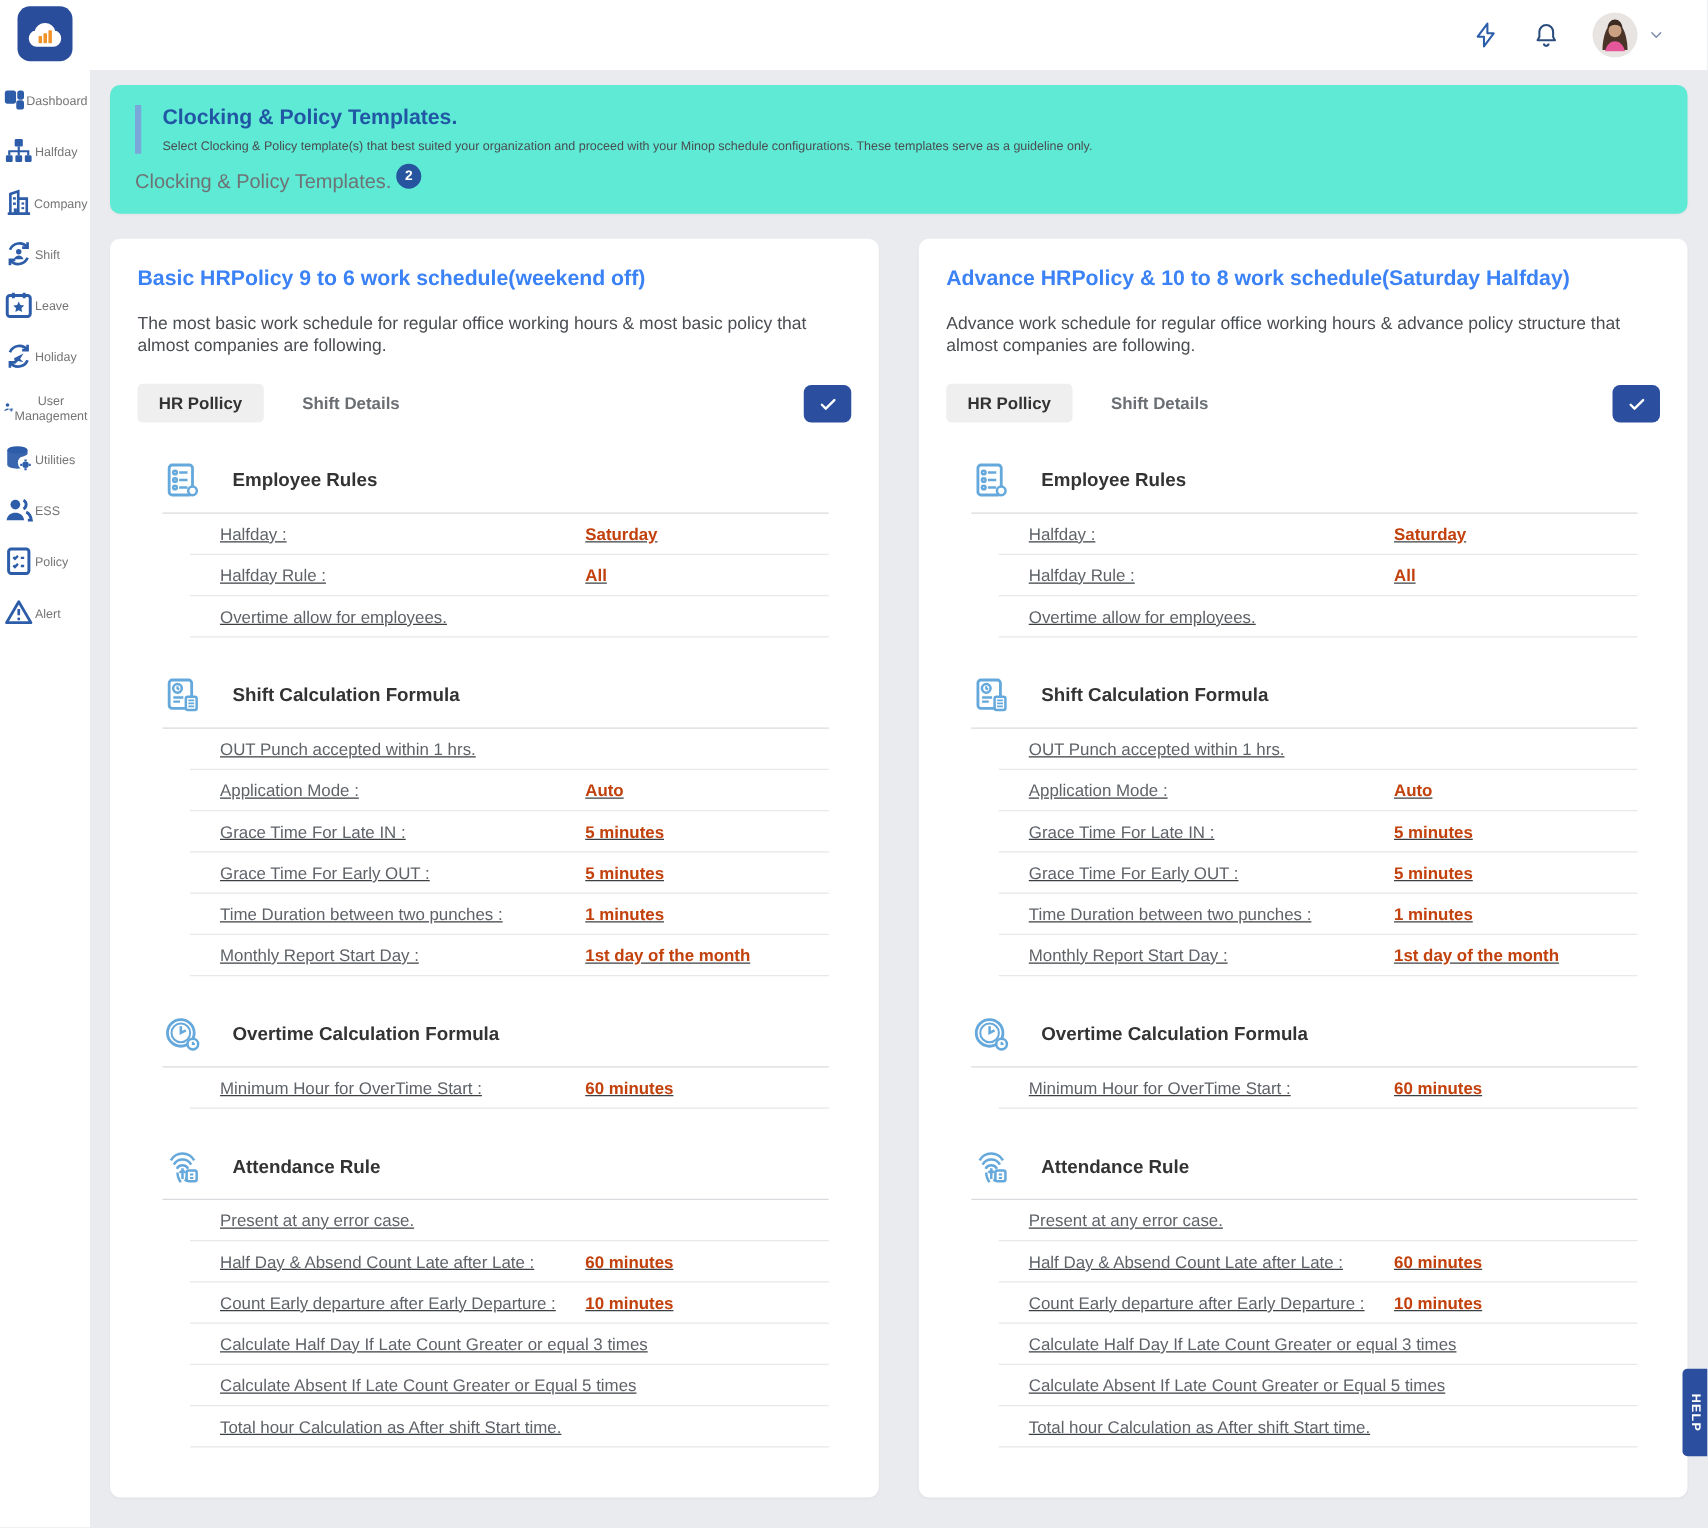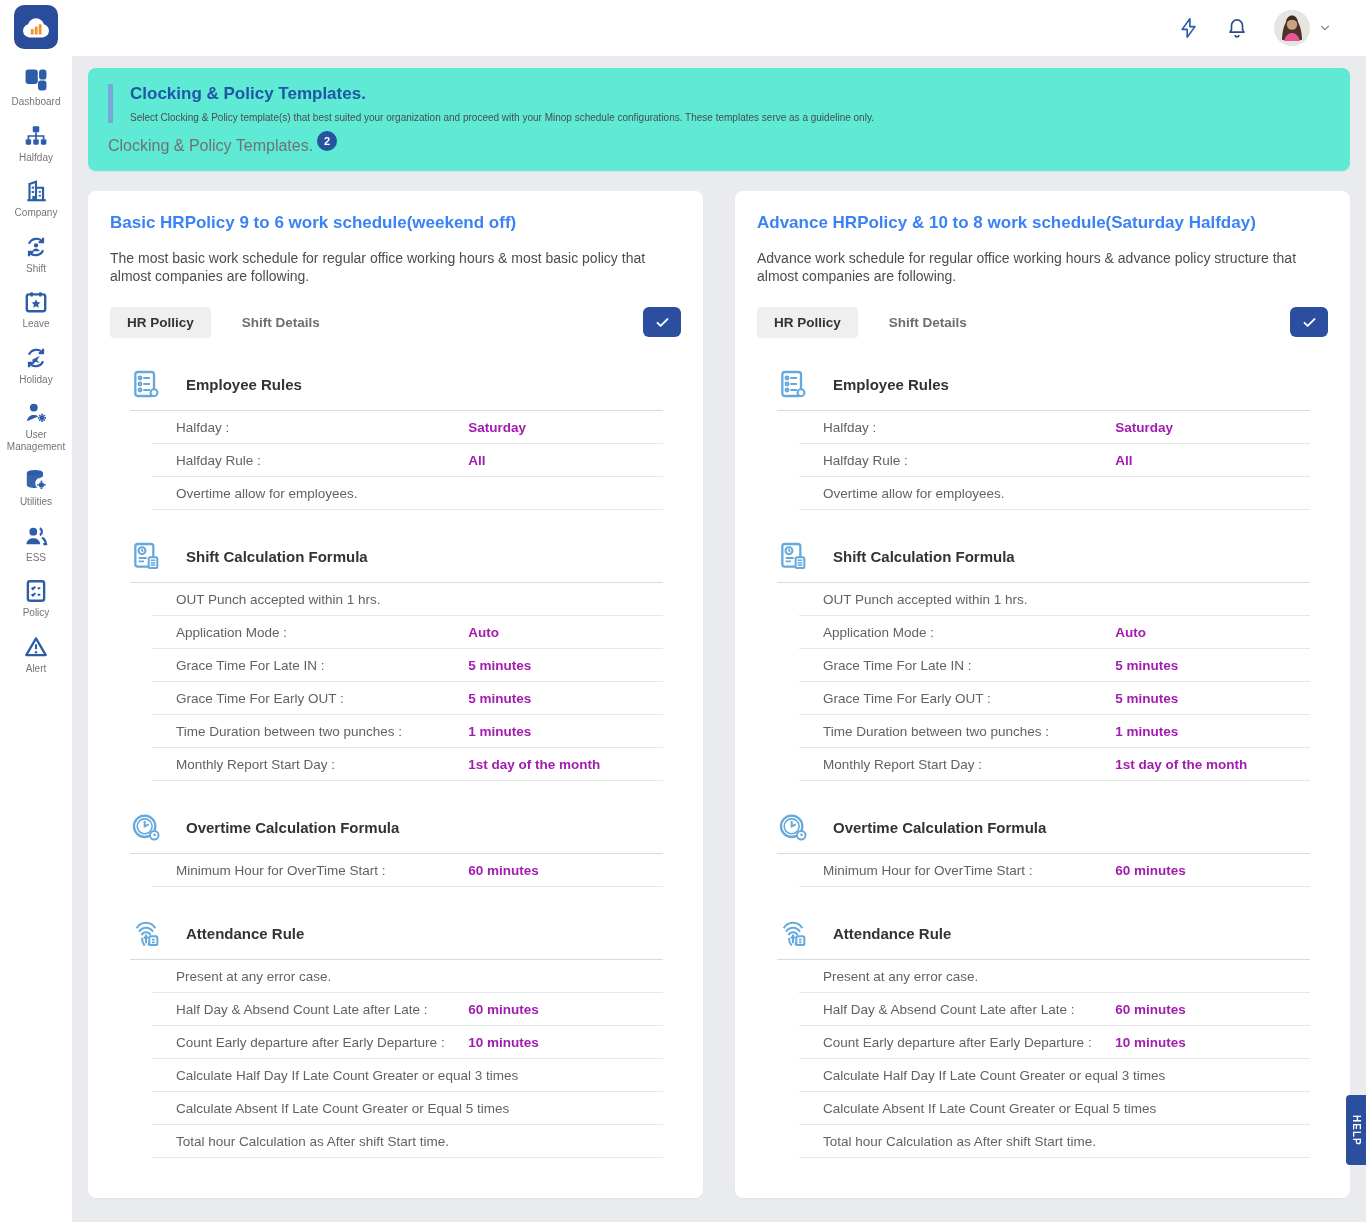--- a/index.html
+++ b/index.html
@@ -19,21 +19,21 @@
     width:72px; background:#ffffff; flex:0 0 72px;
     display:flex; flex-direction:column; align-items:center;
     min-height:1222px;
   }
   .logo-tile {
     width:44px; height:44px; border-radius:10px; background:#2a4d9b;
     margin:5px 0 10px 0; display:flex; align-items:center; justify-content:center;
     cursor:pointer;
   }
   .nav-item {
-    display:flex; flex-direction:column; align-items:center;
+    display:flex; flex-direction:row; align-items:center;
     padding:8px 2px 7px 2px; width:72px; cursor:pointer; text-align:center;
   }
   .nav-item .nav-icon { width:26px; height:26px; display:block; }
   .nav-item .nav-label {
     font-size:10px; color:#757575; margin-top:3px; line-height:1.15;
   }
 
   
   .main { flex:1; display:flex; flex-direction:column; }
   .topbar {
@@ -64,48 +64,48 @@
   }
 
   
   .cards-row { display:flex; gap:32px; align-items:stretch; }
   .tpl-card {
     flex:1 1 0; background:#fff; border-radius:8px;
     box-shadow:0 1px 2px rgba(0,0,0,0.04); padding:22px 22px 40px 22px;
   }
   .tpl-title { font-size:17px; font-weight:600; color:#3b82f6; }
   .tpl-desc { font-size:14px; color:#4a4d51; line-height:1.3; margin-top:16px; }
-  .tab-row { display:flex; align-items:flex-start; margin-top:22px; }
+  .tab-row { display:flex; align-items:flex-end; margin-top:22px; }
   .tab {
     font-size:13.5px; font-weight:700; padding:8px 17px; border-radius:4px;
     color:#6b6f73; cursor:pointer;
   }
   .tab.active { background:#efefef; color:#333; }
   .tab + .tab { margin-left:14px; }
   .check-btn {
     margin-left:auto; width:38px; height:30px; border:none; border-radius:6px;
     background:#2b4f9e; display:flex; align-items:center; justify-content:center;
     cursor:pointer;
   }
   .check-btn svg { width:15px; height:15px; }
 
   .section { margin:30px 0 0 20px; padding-right:18px; }
   .section-header {
     display:flex; align-items:center; gap:24px; padding-bottom:10px;
     border-bottom:1px solid #d8dadd;
   }
   .section-icon { width:32px; height:32px; flex:0 0 32px; display:block; }
   .section-title { font-size:15px; font-weight:700; color:#333; }
-  .rows { margin-left:22px; }
+  .rows { margin-left:22px;text-decoration:underline; }
   .rule-row {
     display:flex; align-items:center; min-height:33px; padding:7px 0 7px 24px;
     border-bottom:1px solid #e6e8ea; font-size:13.5px;
   }
   .rule-label { color:#5f6368; flex:1 1 auto; }
-  .rule-value { color:#a21caf; font-weight:700; width:40%; flex:0 0 40%; }
+  .rule-value { color:#c2410c; font-weight:700; width:40%; flex:0 0 40%; }
 
   
   .help-tab {
     position:absolute; right:0; top:1095px; width:20px; height:70px;
     background:#2b4f9e; color:#fff; border-radius:4px 0 0 4px;
     display:flex; align-items:center; justify-content:center;
     writing-mode:vertical-rl; font-size:10px; font-weight:700;
     letter-spacing:1px; cursor:pointer;
   }
 </style>

